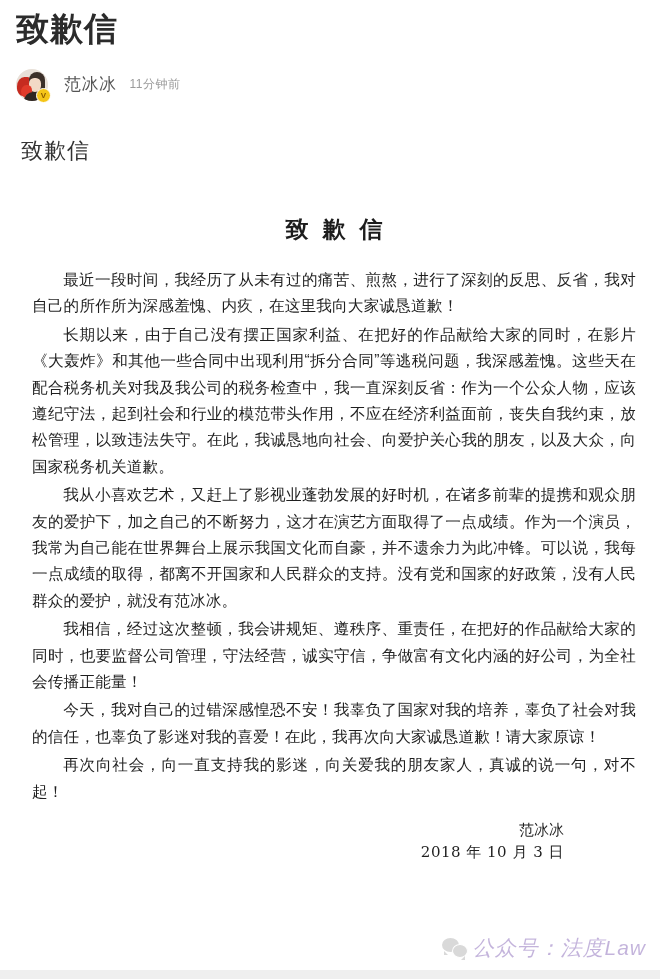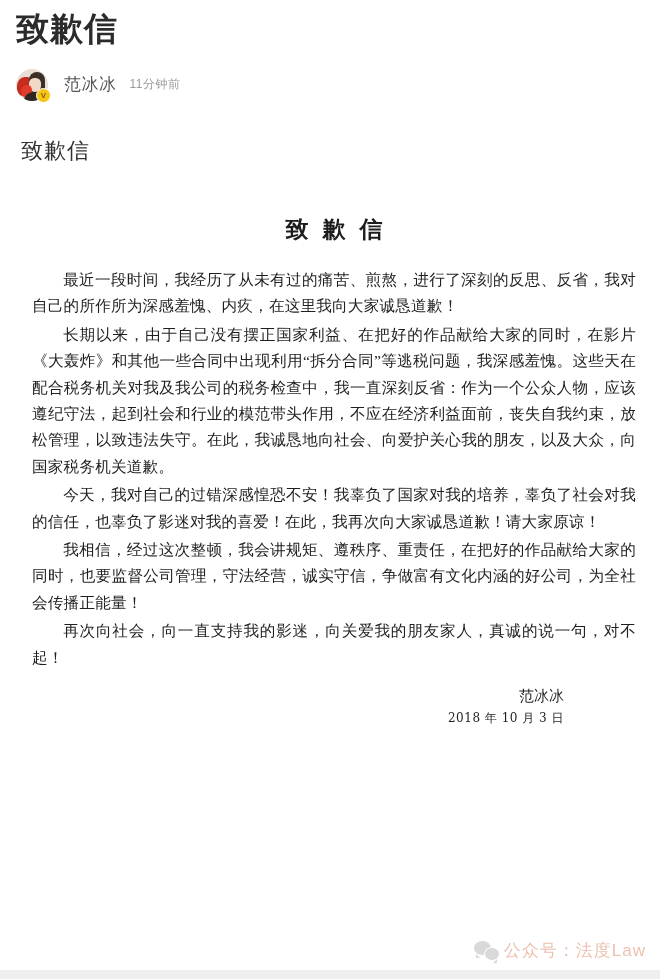--- a/index.html
+++ b/index.html
@@ -155,35 +155,35 @@
     font-family: "DejaVu Serif", "Liberation Serif", serif;
   }
   .letter p {
     margin: 0 0 2px 0;
     font-size: 15.6px;
     line-height: 26.4px;
     color: #1f1f1f;
     text-align: justify;
     text-indent: 2em;
     letter-spacing: 0.2px;
-    font-family: Liberation Serif, serif;
+    font-family: Liberation Sans, sans-serif;
   }
   .signature {
     margin-top: 14px;
     text-align: right;
     padding-right: 72px;
   }
   .signature .sig-name {
     font-size: 15px;
     color: #1f1f1f;
     line-height: 22px;
     font-family: "DejaVu Serif", "Liberation Serif", serif;
   }
   .signature .sig-date {
-    font-size: 12px;
+    font-size: 15px;
     color: #1f1f1f;
     line-height: 22px;
     letter-spacing: 0.5px;
     font-family: "DejaVu Serif", "Liberation Serif", serif;
   }
 
   
   .watermark {
     position: absolute;
     right: 14px;
@@ -233,24 +233,25 @@
     content: "";
     position: absolute;
     right: 2px;
     bottom: -3px;
     border-right: 4px solid #8d8d8d;
     border-top: 4px solid transparent;
     border-bottom: 0;
     border-left: 0;
   }
   .watermark-text {
-    font-size: 17px;
-    color: #c2410c;
+    font-size: 21px;
+    color: #4c1d95;
     letter-spacing: 1px;
     white-space: nowrap;
+    font-style: italic;
   }
 
   
   .bottom-bar {
     position: absolute;
     left: 0;
     bottom: 0;
     width: 100%;
     height: 9px;
     background: #efefef;
@@ -281,22 +282,23 @@
   </div>
 
   <div class="content">
     <div class="section-heading">致歉信</div>
 
     <div class="letter">
       <div class="letter-title">致歉信</div>
 
       <p>最近一段时间，我经历了从未有过的痛苦、煎熬，进行了深刻的反思、反省，我对自己的所作所为深感羞愧、内疚，在这里我向大家诚恳道歉！</p>
       <p>长期以来，由于自己没有摆正国家利益、在把好的作品献给大家的同时，在影片《大轰炸》和其他一些合同中出现利用“拆分合同”等逃税问题，我深感羞愧。这些天在配合税务机关对我及我公司的税务检查中，我一直深刻反省：作为一个公众人物，应该遵纪守法，起到社会和行业的模范带头作用，不应在经济利益面前，丧失自我约束，放松管理，以致违法失守。在此，我诚恳地向社会、向爱护关心我的朋友，以及大众，向国家税务机关道歉。</p>
+      <p>我从小喜欢艺术，又赶上了影视业蓬勃发展的好时机，在诸多前辈的提携和观众朋友的爱护下，加之自己的不断努力，这才在演艺方面取得了一点成绩。作为一个演员，我常为自己能在世界舞台上展示我国文化而自豪，并不遗余力为此冲锋。可以说，我每一点成绩的取得，都离不开国家和人民群众的支持。没有党和国家的好政策，没有人民群众的爱护，就没有范冰冰。</p>
+      <p>我相信，经过这次整顿，我会讲规矩、遵秩序、重责任，在把好的作品献给大家的同时，也要监督公司管理，守法经营，诚实守信，争做富有文化内涵的好公司，为全社会传播正能量！</p>
       <p>今天，我对自己的过错深感惶恐不安！我辜负了国家对我的培养，辜负了社会对我的信任，也辜负了影迷对我的喜爱！在此，我再次向大家诚恳道歉！请大家原谅！</p>
-      <p>我相信，经过这次整顿，我会讲规矩、遵秩序、重责任，在把好的作品献给大家的同时，也要监督公司管理，守法经营，诚实守信，争做富有文化内涵的好公司，为全社会传播正能量！</p>
       <p>再次向社会，向一直支持我的影迷，向关爱我的朋友家人，真诚的说一句，对不起！</p>
 
       <div class="signature">
         <div class="sig-name">范冰冰</div>
         <div class="sig-date">2018 年 10 月 3 日</div>
       </div>
     </div>
   </div>
 
   <div class="watermark">

